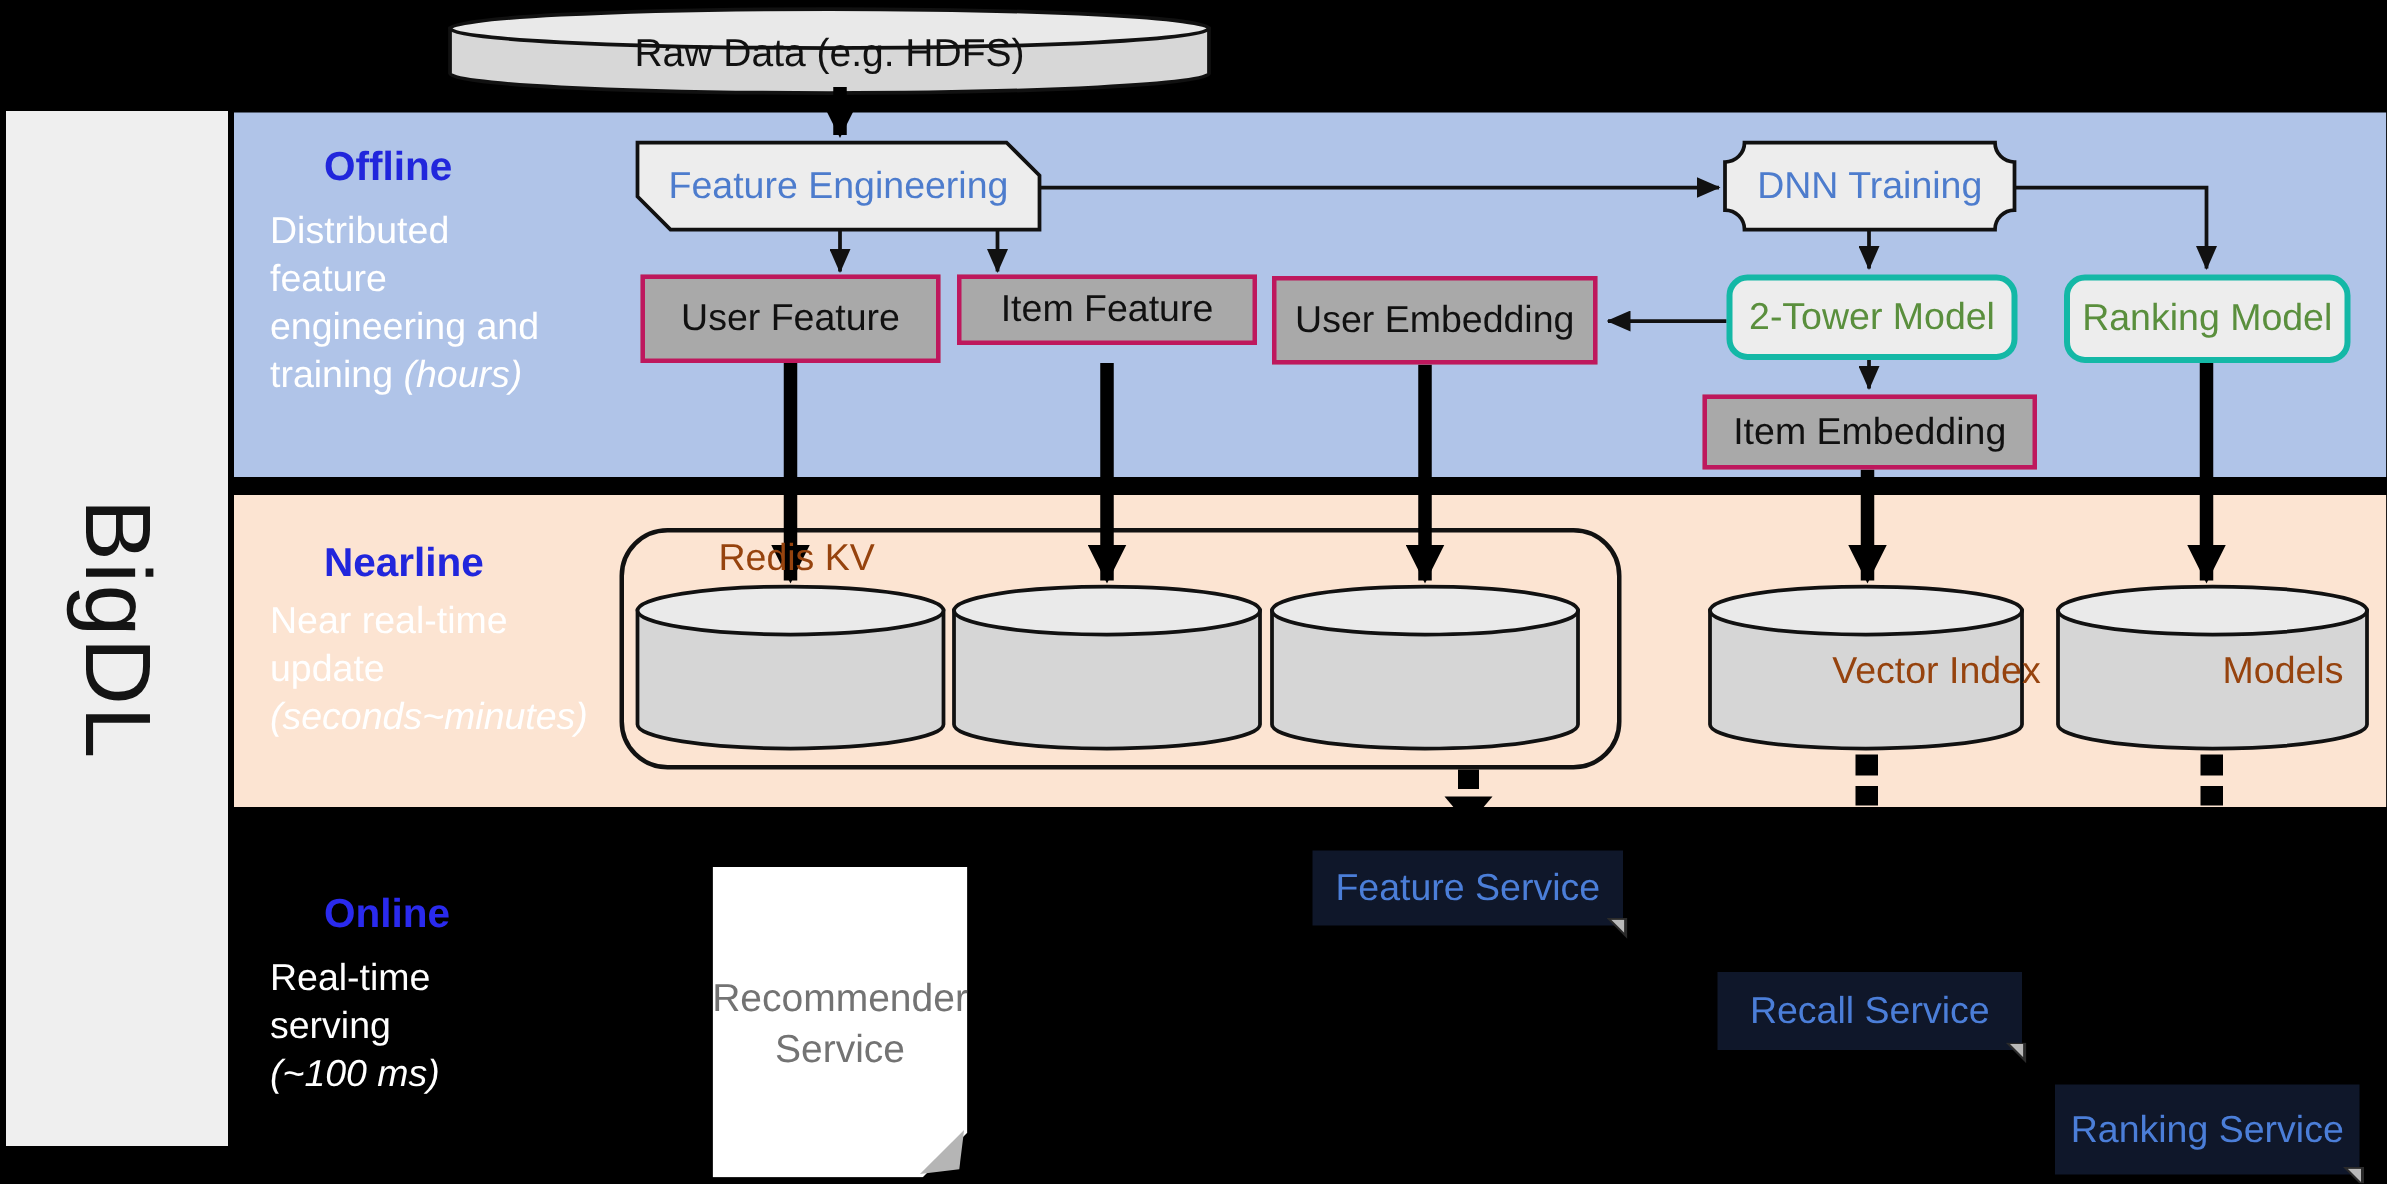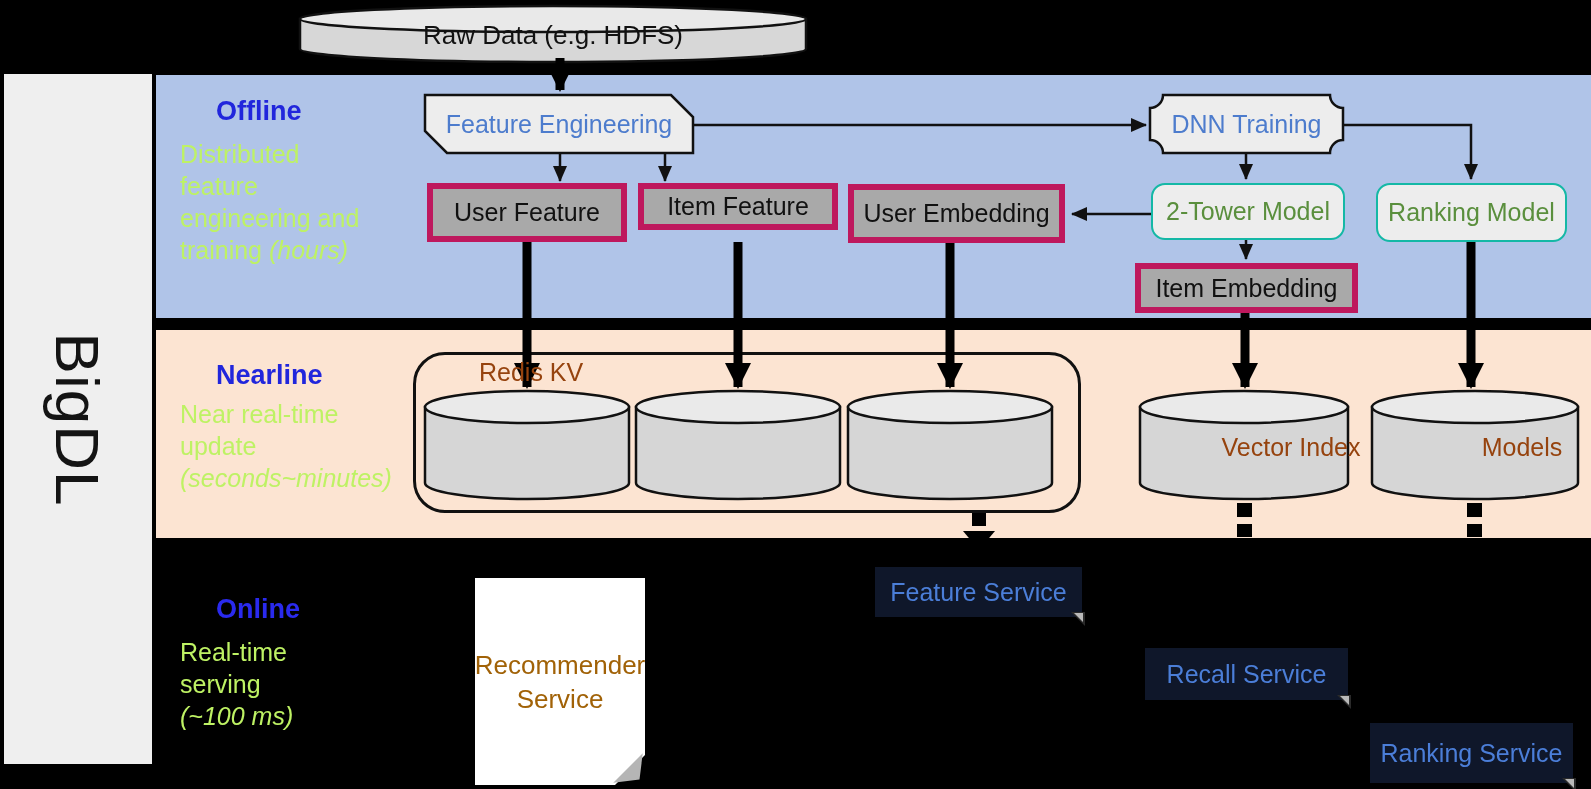--- a/index.html
+++ b/index.html
@@ -7,41 +7,41 @@
          font-family:"Liberation Sans",sans-serif;}
   .abs{position:absolute;}
   .band{position:absolute;left:156px;width:1435px;}
   .band.offline{top:75px;height:243px;background:#b0c4e8;}
   .band.nearline{top:330px;height:208px;background:#fce4d2;}
   .sidebar{position:absolute;left:4px;top:74px;width:148px;height:690px;background:#efefef;
            display:flex;align-items:center;justify-content:center;}
   .sidebar span{transform:rotate(90deg);font-size:62px;color:#141414;letter-spacing:1px;white-space:nowrap;}
   .band-title{font-size:27px;font-weight:600;color:#2126dc;margin-left:36px;}
   .band-title.online{color:#2a2aee;font-weight:700;}
-  .band-desc{font-size:25px;line-height:32px;color:#bef264;}
+  .band-desc{font-size:25px;line-height:32px;color:#ffffff;}
   .band-desc .em{font-style:italic;}
   .lbl{display:flex;align-items:center;justify-content:center;text-align:center;}
-  .graybox{position:absolute;background:#a9a9a9;border:6px solid #be185d;box-sizing:border-box;
+  .graybox{position:absolute;background:#a9a9a9;border:3px solid #be185d;box-sizing:border-box;
            color:#111;font-size:25px;display:flex;align-items:center;justify-content:center;z-index:6;}
-  .roundbox{position:absolute;background:#ededed;border:2px solid #14b8a6;box-sizing:border-box;border-radius:14px;
+  .roundbox{position:absolute;background:#ededed;border:4px solid #14b8a6;box-sizing:border-box;border-radius:14px;
            color:#5a8f3d;font-size:25px;display:flex;align-items:center;justify-content:center;z-index:6;}
   .shapelbl{position:absolute;color:#4d7ccd;font-size:25px;z-index:6;}
   .cyl-lbl{position:absolute;color:#96430e;font-size:25px;z-index:6;margin-left:47px;}
   .redis-frame{position:absolute;left:413px;top:352px;width:668px;height:161px;border:3px solid #111;
            border-radius:32px;box-sizing:border-box;z-index:1;}
   .svc{position:absolute;background:#0f172a;color:#4b7ed8;font-size:25px;z-index:6;
        display:flex;align-items:center;justify-content:center;text-align:center;}
   .svc .curl{position:absolute;right:-3px;bottom:-9px;width:14px;height:14px;background:#2a2a2a;
        clip-path:polygon(0 0,100% 0,100% 100%);}
   .svc .curl2{position:absolute;right:-1px;bottom:-5px;width:9px;height:9px;background:#b9b9b9;
        clip-path:polygon(0 0,100% 0,100% 100%);}
   .doc{position:absolute;left:475px;top:578px;width:170px;height:207px;background:#fff;z-index:6;
        clip-path:polygon(0 0,100% 0,100% calc(100% - 30px),calc(100% - 30px) 100%,0 100%);
        display:flex;align-items:center;justify-content:center;text-align:center;
-       color:#a16207;font-size:26px;line-height:34px;padding:0 6px;box-sizing:border-box;}
+       color:#737373;font-size:26px;line-height:34px;padding:0 6px;box-sizing:border-box;}
   .doc-fold{position:absolute;left:612px;top:752px;width:32px;height:32px;background:#b5b5b5;z-index:7;
        clip-path:polygon(4% 96%,96% 4%,86% 86%);}
   svg.layer{position:absolute;left:0;top:0;z-index:4;}
 </style>
 </head>
 <body>
 
 <div class="stage">
 
   <div class="band offline"></div>

